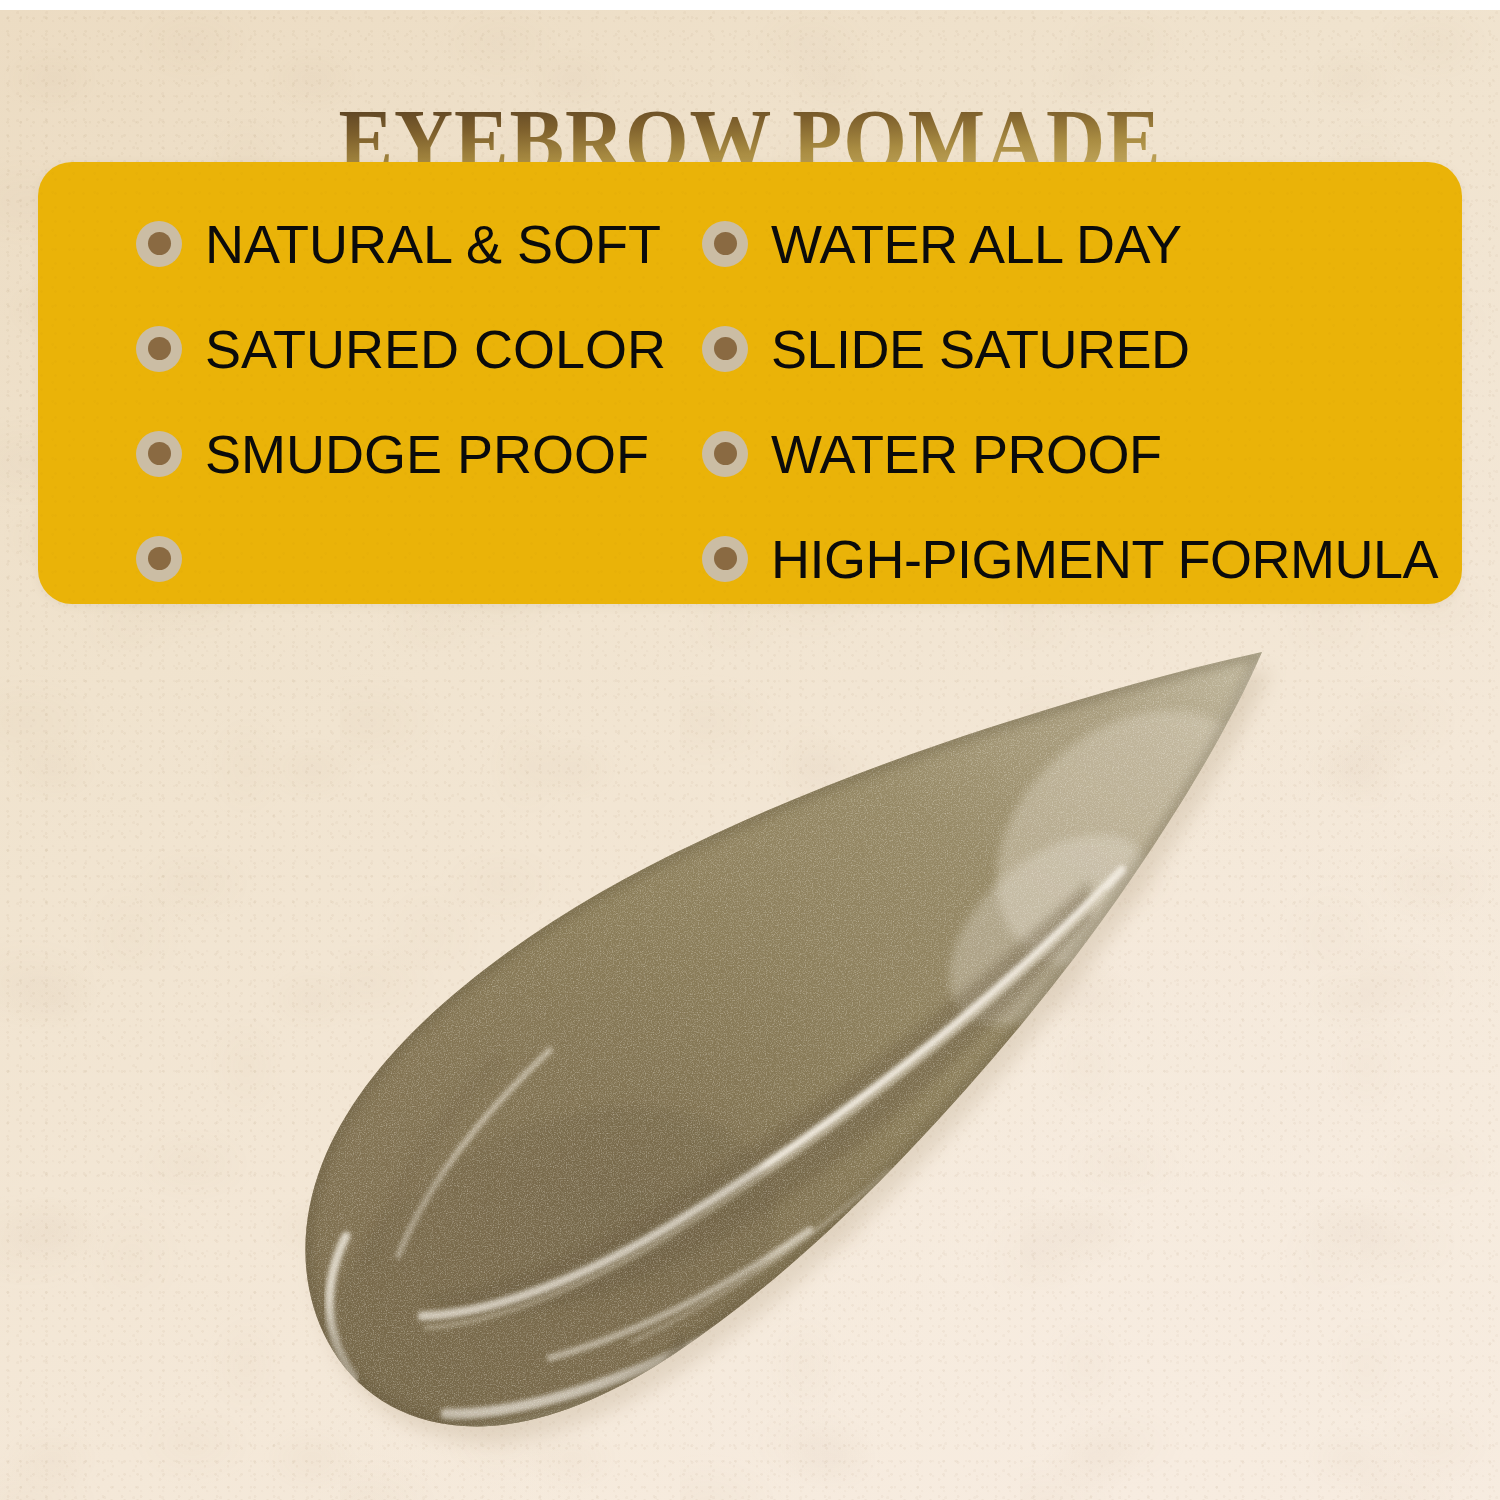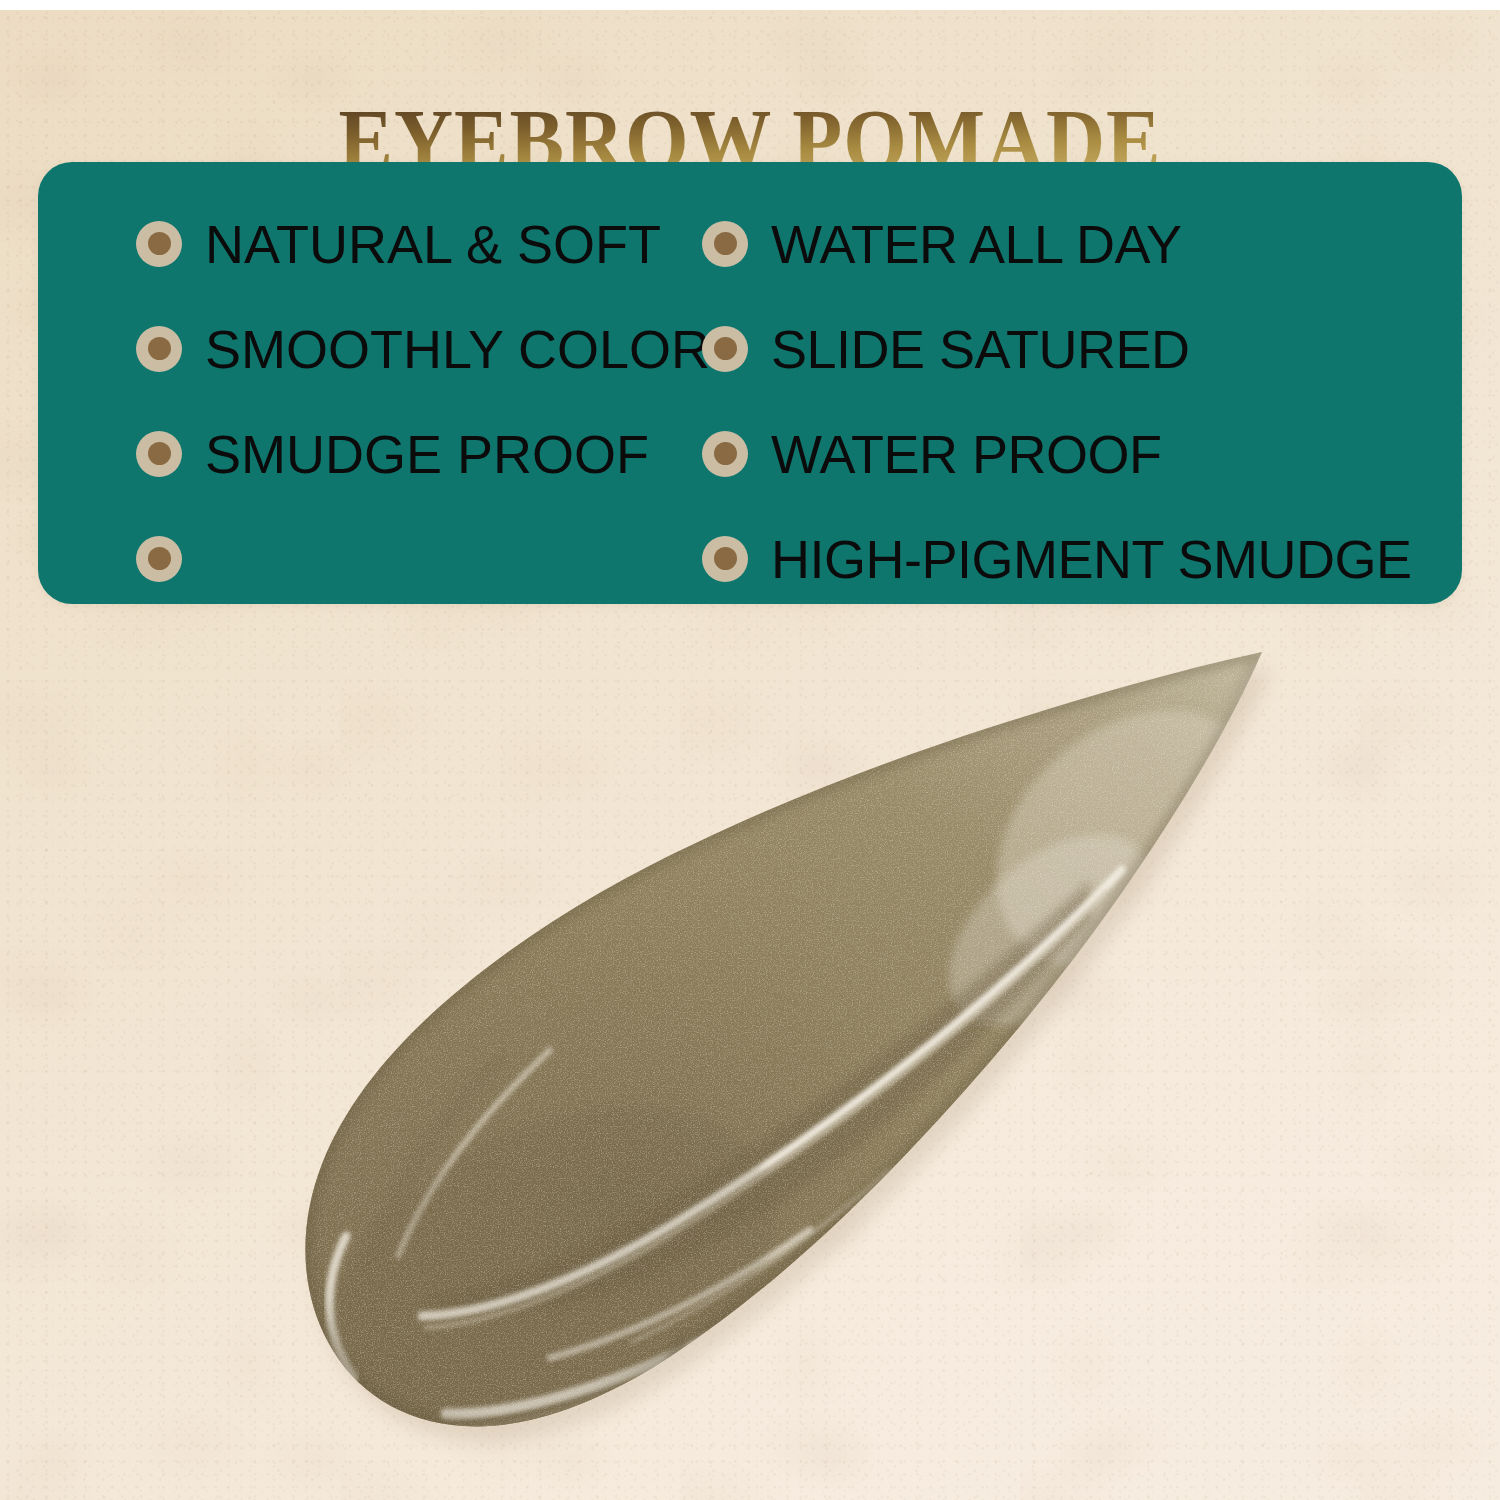--- a/index.html
+++ b/index.html
@@ -92,21 +92,21 @@
     pointer-events: none;
   }
 
   
   #feature-card {
     position: absolute;
     left: 38px;
     top: 152px;
     width: 1424px;
     height: 442px;
-    background: #0f766e;
+    background: #eab308;
     border-radius: 34px;
     box-shadow: 0 2px 10px rgba(150,125,95,.10);
     overflow: hidden;
   }
   .card-grain {
     position: absolute;
     inset: 0;
     opacity: .35;
     mix-blend-mode: multiply;
     background-image:
@@ -207,21 +207,21 @@
         <span class="bullet">
             <span class="core"></span>
           </span>
         <span class="feature-label">WATER ALL DAY</span>
       </div>
 
       <div class="feature-item col-left">
         <span class="bullet">
             <span class="core"></span>
           </span>
-        <span class="feature-label">SMOOTHLY COLOR</span>
+        <span class="feature-label">SATURED COLOR</span>
       </div>
       <div class="feature-item col-right">
         <span class="bullet">
             <span class="core"></span>
           </span>
         <span class="feature-label">SLIDE SATURED</span>
       </div>
 
       <div class="feature-item col-left">
         <span class="bullet">
@@ -238,21 +238,21 @@
 
       <div class="feature-item col-left">
         <span class="bullet">
             <span class="core"></span>
           </span>
       </div>
       <div class="feature-item col-right">
         <span class="bullet">
             <span class="core"></span>
           </span>
-        <span class="feature-label">HIGH-PIGMENT SMUDGE</span>
+        <span class="feature-label">HIGH-PIGMENT FORMULA</span>
       </div>
 
     </div>
   </div>
 
   <div id="swatch-wrap">
 
     <svg id="swatch-svg" viewBox="0 0 1060 840" preserveAspectRatio="none">
       <defs>
         <linearGradient id="creamBody" x1="0" y1="1" x2="1" y2="0">

